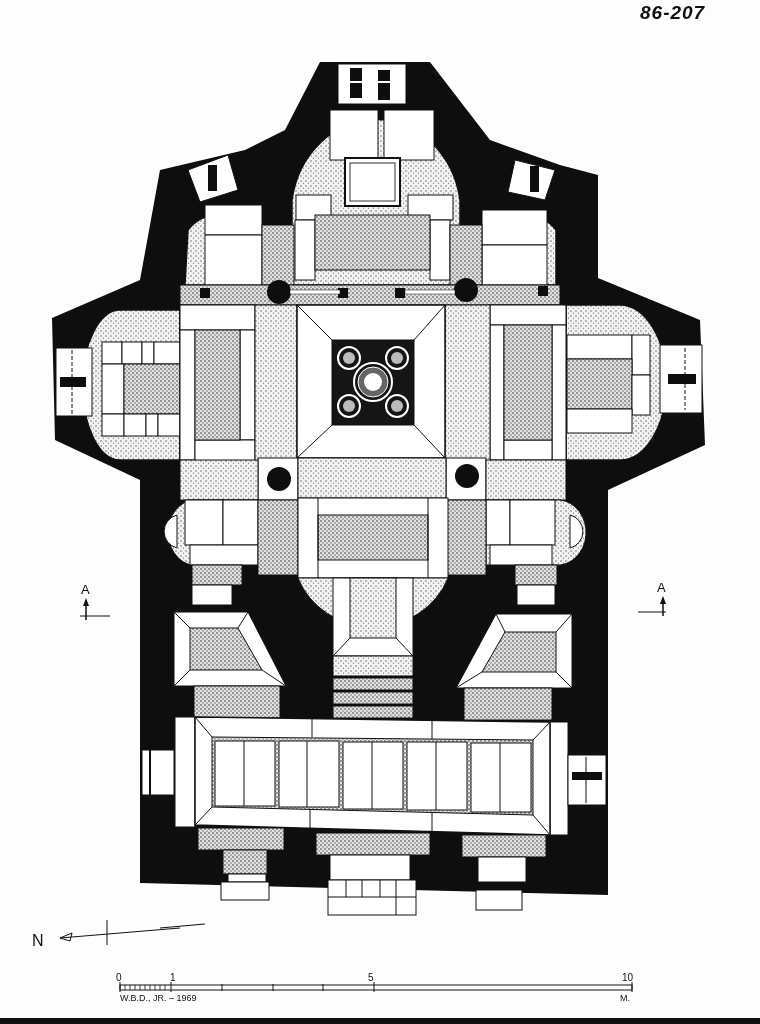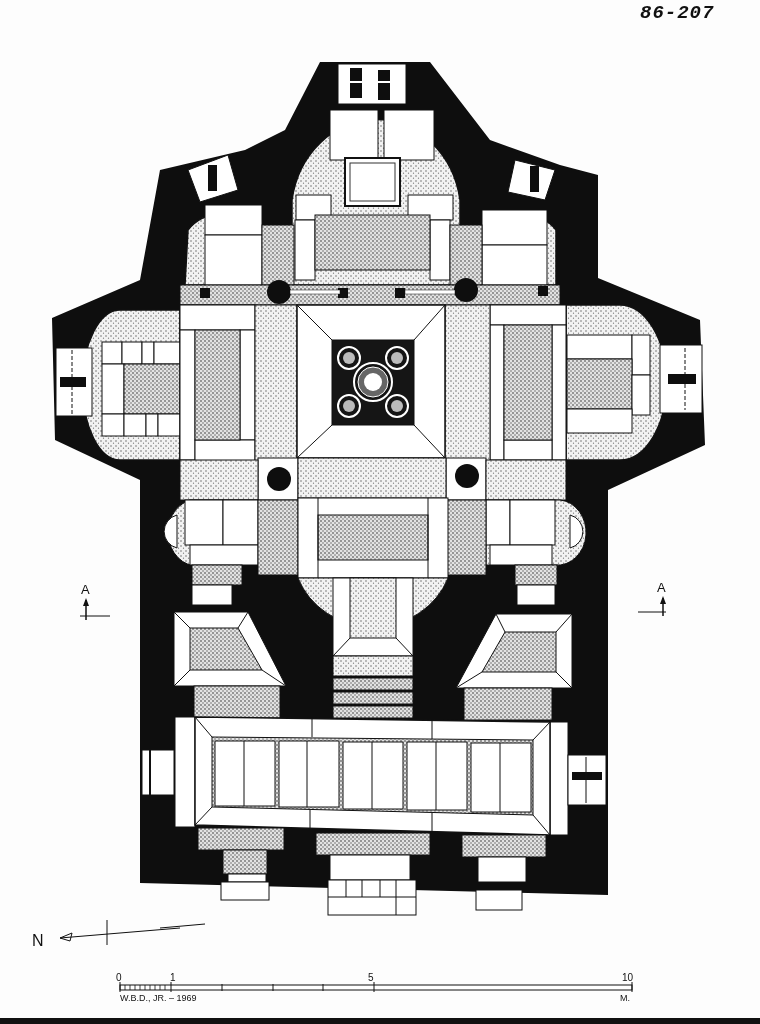--- a/index.html
+++ b/index.html
@@ -1,18 +1,18 @@
 <!DOCTYPE html>
 <html><head>
 <meta charset="utf-8">
 <style>
   html,body{margin:0;padding:0;background:#fff;}
   body{width:760px;height:1024px;position:relative;overflow:hidden;font-family:"Liberation Sans",sans-serif;}
   .sheet{position:absolute;left:0;top:0;width:760px;height:1024px;background:#fdfdfd;}
-  .catalog{position:absolute;left:640px;top:2px;font-family:Liberation Mono, monospace;font-size:19px;font-weight:bold;font-style:italic;letter-spacing:1px;color:#111;}
+  .catalog{position:absolute;left:640px;top:2px;font-family:Liberation Sans, sans-serif;font-size:19px;font-weight:bold;font-style:italic;letter-spacing:1px;color:#111;}
   svg{position:absolute;left:0;top:0;}
   .lbl{font-family:"Liberation Sans",sans-serif;fill:#111;}
   .bottom-rule{position:absolute;left:0;top:1018px;width:760px;height:6px;background:#111;}
 </style>
 </head>
 <body>
 
 <div class="sheet">
   <div class="catalog">86-207</div>
 

